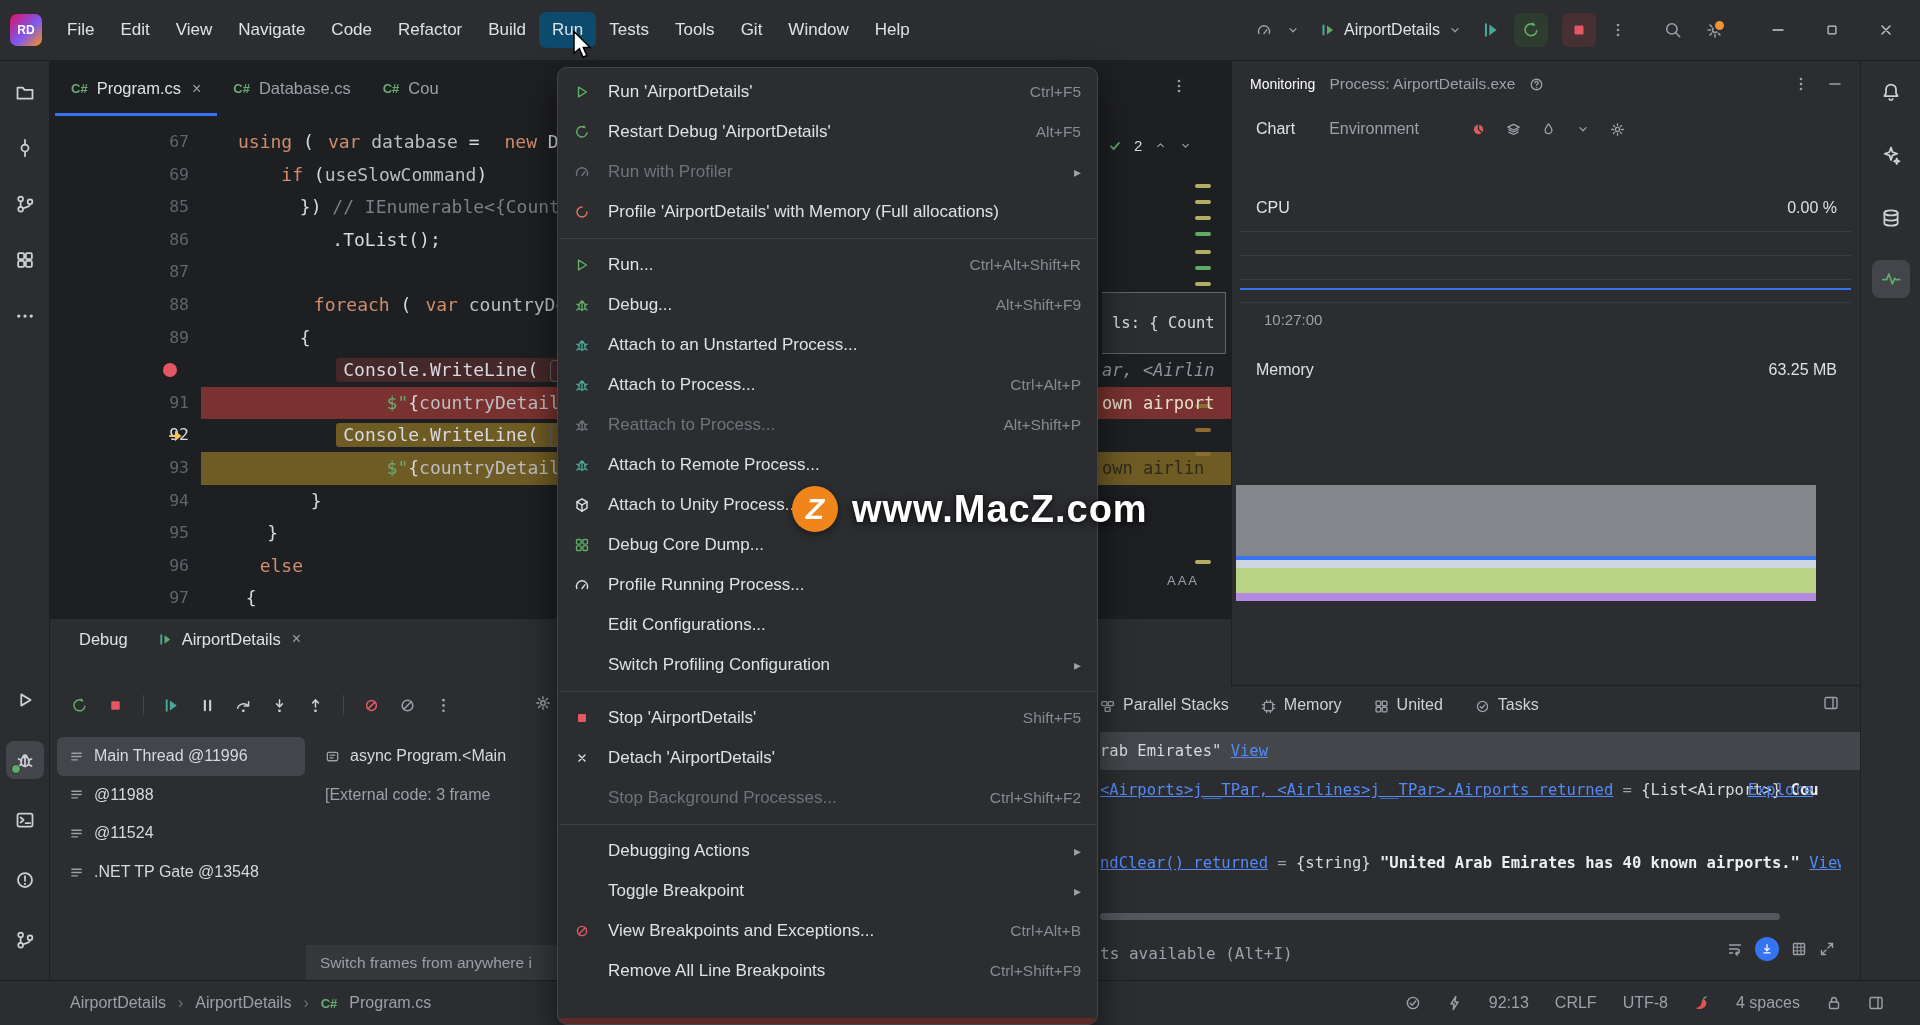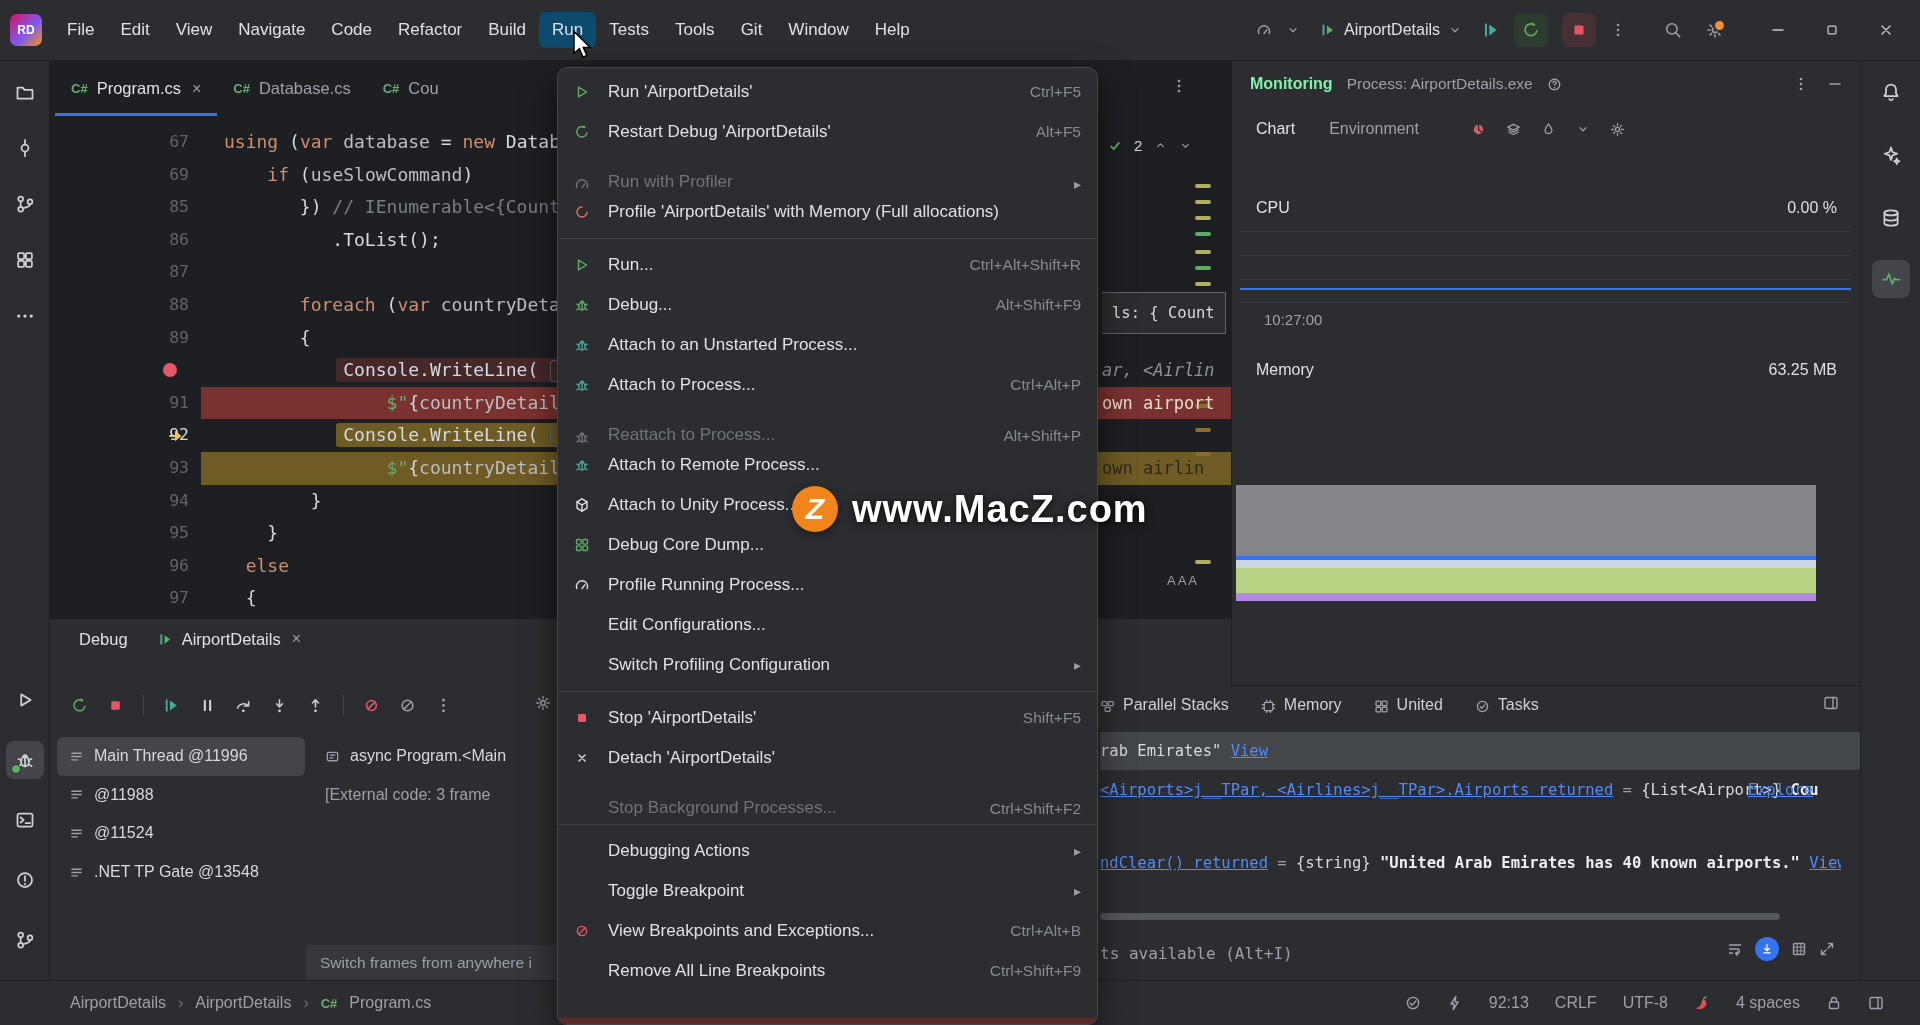--- a/index.html
+++ b/index.html
@@ -47,37 +47,37 @@
         font-family:"DejaVu Sans Mono","Liberation Mono",monospace;font-size:18px;}
   .code-line{position:relative;height:32.6px;line-height:32.6px;white-space:pre;}
   .ln{position:absolute;left:0;top:0;width:140px;text-align:right;color:#60646b;font-size:16.5px;}
   .ln.bright{color:#d6d9de;}
   .lc{position:absolute;left:152px;right:0;top:0;bottom:0;}
   .bp-dot{position:absolute;left:114px;top:50%;margin-top:-7px;width:14px;height:14px;border-radius:50%;background:#e55765;}
   .exec-arrow{position:absolute;left:120px;top:50%;margin-top:-8px;}
   .code-box{border-radius:3px;padding:1px 7px 2px 7px;margin-left:-7px;}
   .hint-box{border:1px solid #63666d;border-radius:4px;padding:1px 8px;margin-left:12px;
             color:#a8acb4;font-size:15px;font-style:italic;}
-  .seg-kw{color:#cf8e6d;} .seg-pl{color:#d6d9de;} .seg-cls{color:#d6d9de;}
+  .seg-kw{color:#cf8e6d;margin-left:14px;} .seg-pl{color:#d6d9de;} .seg-cls{color:#d6d9de;}
   .seg-str{color:#6aab73;} .seg-cmt{color:#7a7e85;} .seg-loc{color:#bcbec4;}
   .frag{position:absolute;left:1053px;height:32.6px;line-height:32.6px;
         font-family:"DejaVu Sans Mono","Liberation Mono",monospace;font-size:17px;z-index:2;white-space:pre;}
   .frag-box{height:26px;line-height:26px;margin-top:3px;border:1px solid #5f636a;border-left:none;
-            background:#2b2d30;padding:7px 10px;color:#d6d9de;font-size:15.5px;}
+            background:#2b2d30;padding:17px 10px;color:#d6d9de;font-size:15.5px;}
   .frag-italic{color:#8f949c;font-style:italic;}
   .frag-on-red{color:#e8dccb;}
   .frag-on-yellow{color:#2f2a18;}
   .stripe-mark{position:absolute;left:1146px;width:16px;height:4px;border-radius:2px;}
   #aaa-widget{position:absolute;left:1118px;top:512px;color:#9aa0a8;font-size:13px;letter-spacing:2px;}
 
   
   #monitoring{position:absolute;left:1231px;top:61px;width:630px;height:625px;background:#2b2d30;
               border-left:1px solid #1e1f22;border-bottom:1px solid #1e1f22;z-index:5;box-sizing:border-box;}
   .mon-header{height:46px;display:flex;align-items:center;padding:0 18px;gap:14px;}
-  .mon-title{font-size:16px;font-weight:bold;color:#86efac;}
+  .mon-title{font-size:14px;font-weight:normal;color:#ffffff;}
   .mon-proc{font-size:15.5px;color:#9da0a8;}
   .mon-right{margin-left:auto;display:flex;align-items:center;gap:18px;}
   .mon-tabs{height:44px;display:flex;align-items:center;padding:0 24px;gap:34px;font-size:16px;}
   .mon-tab{color:#9da0a8;} .mon-tab.active{color:#dfe1e5;}
   .mon-tab-icons{display:flex;align-items:center;gap:20px;margin-left:18px;}
   .mon-row{position:absolute;left:24px;right:24px;display:flex;font-size:16px;color:#dfe1e5;}
   #cpu-chart{position:absolute;left:8px;right:10px;top:170px;height:72px;}
   .gridline{position:absolute;left:0;right:0;height:1px;background:#393c40;}
   #cpu-line{position:absolute;left:0;right:0;top:57px;height:2px;background:#3574f0;}
   #mon-time{position:absolute;left:32px;top:250px;font-size:15px;color:#9da0a8;}
@@ -122,21 +122,21 @@
              display:flex;align-items:center;font-size:16px;color:#9da0a8;z-index:10;box-sizing:border-box;}
   #sb-crumbs{margin-left:70px;display:flex;align-items:center;gap:12px;}
   .crumb-sep{color:#6f737a;}
   #sb-right{margin-left:auto;display:flex;align-items:center;gap:26px;margin-right:36px;}
 
   
   #run-menu{position:absolute;left:557px;top:67px;width:541px;height:958px;background:#2b2d30;
             border:1px solid #43454a;border-radius:10px;box-shadow:0 14px 34px rgba(0,0,0,.55);
             z-index:100;padding:4px 0;overflow:hidden;box-sizing:border-box;}
   .rm-item{display:flex;align-items:center;height:40px;padding:0 16px;font-size:17px;color:#dfe1e5;}
-  .rm-item.disabled{color:#6f737a;align-items:flex-end;}
+  .rm-item.disabled{color:#6f737a;}
   .rm-icon{width:24px;height:16px;margin-right:10px;display:flex;align-items:center;}
   .rm-shortcut{margin-left:auto;color:#868a91;font-size:15.5px;}
   .rm-sub{margin-left:auto;color:#9da0a8;font-size:14px;}
   .rm-sep{height:1px;background:#3d3f43;margin:6px 1px;}
   #rm-sliver{position:absolute;left:1px;right:1px;bottom:0;height:6px;background:#5c2b29;}
 
   
   #watermark{position:absolute;left:792px;top:486px;display:flex;align-items:center;gap:14px;z-index:150;}
   .wm-circle{width:46px;height:46px;border-radius:50%;background:#f0851c;color:#fff;font-weight:bold;
              font-size:30px;font-style:italic;display:flex;align-items:center;justify-content:center;

